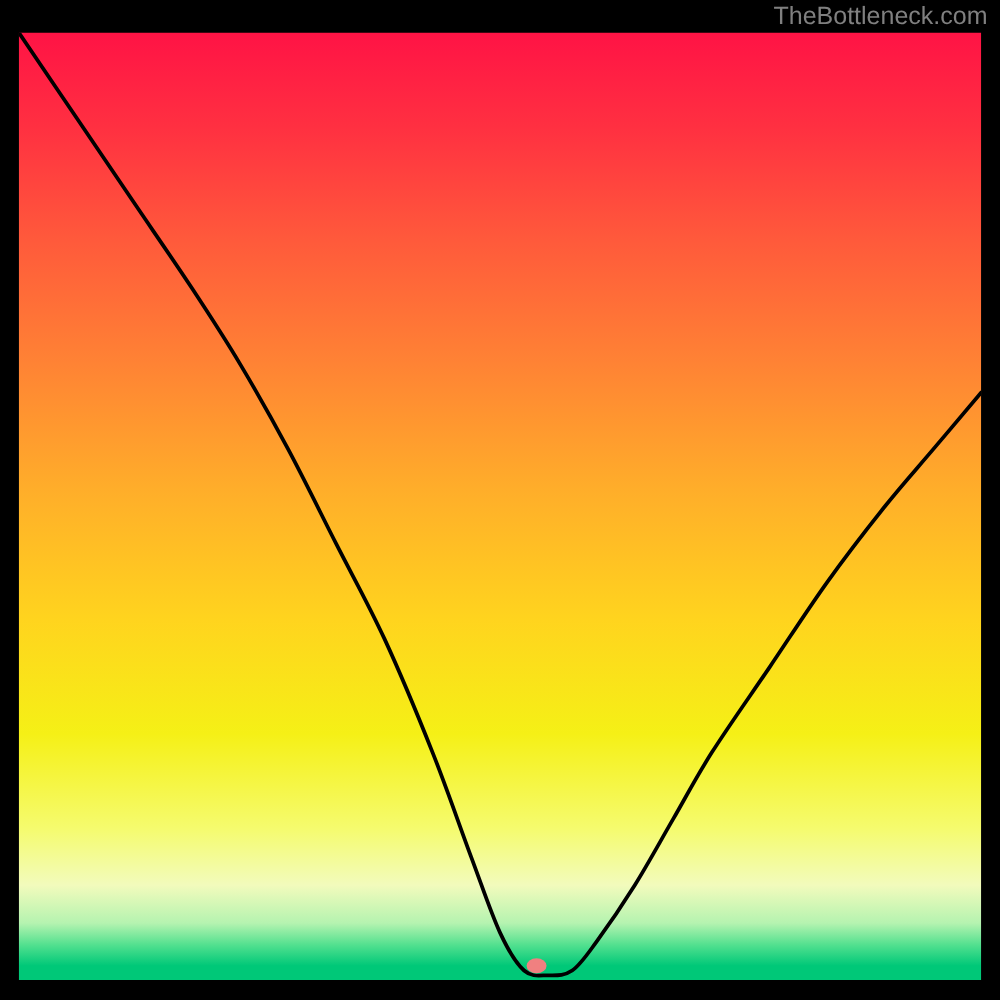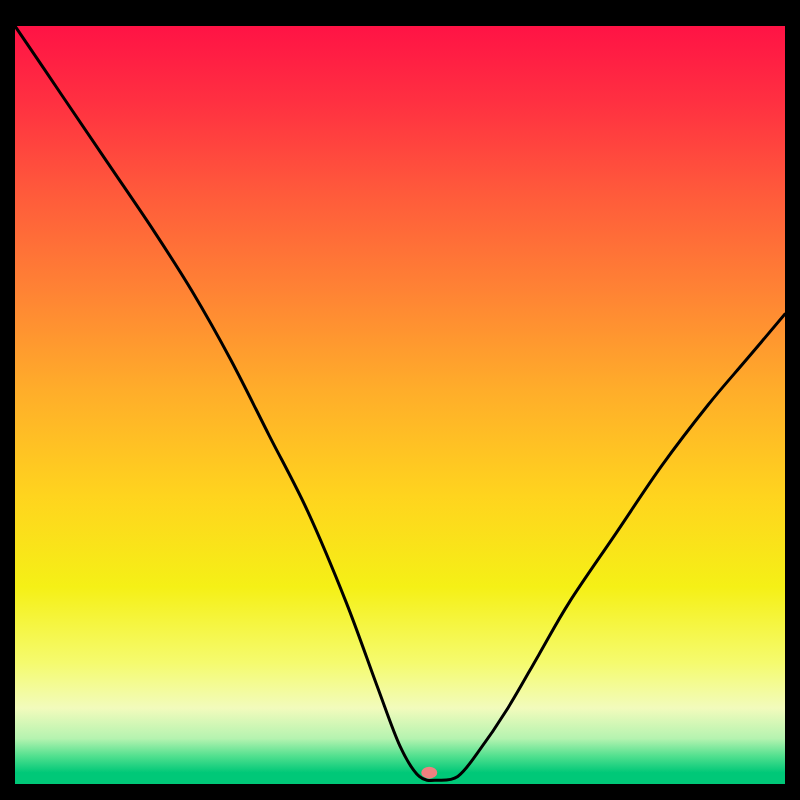--- a/index.html
+++ b/index.html
@@ -37,20 +37,21 @@
     display: block;
     width: 770px;
     height: 758px;
   }
 </style>
 </head>
 <body>
 
 <div class="outer">
 
+  <div class="watermark">TheBottleneck.com</div>
 
   <div class="plot">
     <svg id="svg" viewBox="0 0 770 758">
       <defs>
         <linearGradient id="bg-grad" x1="0" y1="0" x2="0" y2="1">
             <stop offset="0%" stop-color="#ff1345"></stop>
             <stop offset="10%" stop-color="#ff3041"></stop>
             <stop offset="22%" stop-color="#ff5a3b"></stop>
             <stop offset="35%" stop-color="#ff8334"></stop>
             <stop offset="48%" stop-color="#ffad2a"></stop>

